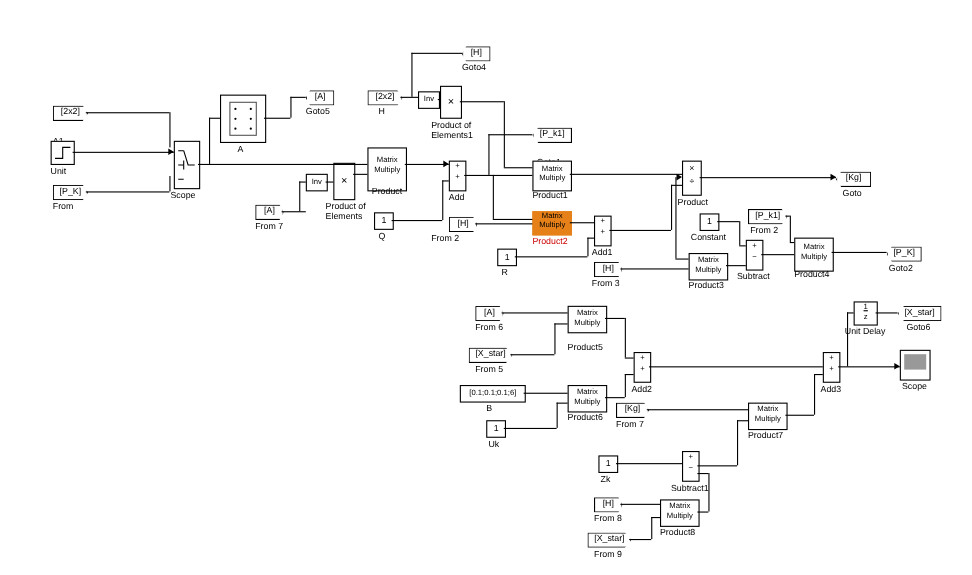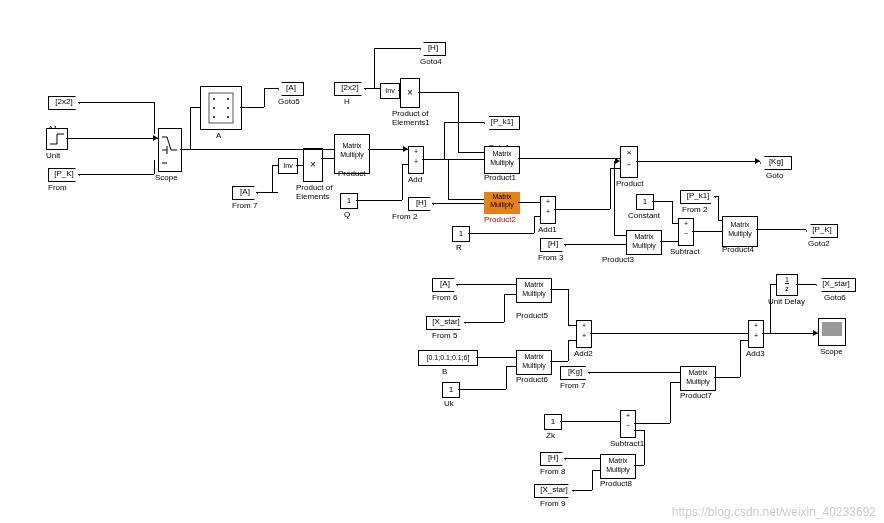--- a/index.html
+++ b/index.html
@@ -117,21 +117,21 @@
 <div class="lbl" style="left:766px;top:171px">Goto</div>
 
 <div class="blk" style="left:636px;top:194px;width:16px;height:14px;line-height:14px">1</div>
 <div class="lbl" style="left:628px;top:211px">Constant</div>
 
 <div class="blk tag" style="left:540px;top:238px;width:24px;height:12px"><span>[H]</span></div>
 <div class="lbl" style="left:538px;top:253px">From 3</div>
 
 <div class="blk" style="left:626px;top:230px;width:34px;height:22px;font-size:7px;line-height:9px;padding-top:1px">Matrix
 Multiply</div>
-<div class="lbl" style="left:602px;top:255px">Product3</div>
+<div class="lbl" style="left:626px;top:255px">Product3</div>
 
 <div class="blk sum" style="left:678px;top:218px;width:14px;height:26px;font-size:7px;line-height:10px">+<br>−</div>
 <div class="lbl" style="left:670px;top:247px">Subtract</div>
 
 <div class="blk tag" style="left:680px;top:190px;width:34px;height:12px"><span>[P_k1]</span></div>
 <div class="lbl" style="left:682px;top:205px">From 2</div>
 
 <div class="blk" style="left:722px;top:216px;width:34px;height:26px;font-size:7px;line-height:9px;padding-top:3px">Matrix
 Multiply</div>
 <div class="lbl" style="left:722px;top:245px">Product4</div>
@@ -287,14 +287,13 @@
 <div class="line lv" style="left:770px;top:284px;height:49px"></div>
     <div class="line lh" style="left:770px;top:284px;width:6px"></div>
 <div class="line lh" style="left:796px;top:284px;width:20px"></div>
 
 <div class="arr arrR" style="left:153px;top:135px"></div>
 <div class="arr arrR" style="left:403px;top:146px"></div>
 <div class="arr arrR" style="left:615px;top:158px"></div>
 <div class="arr arrR" style="left:755px;top:158px"></div>
 <div class="arr arrR" style="left:813px;top:330px"></div>
 
-<div class="wm">https://blog.csdn.net/weixin_40233692</div>
 </div>
 
 </body></html>

